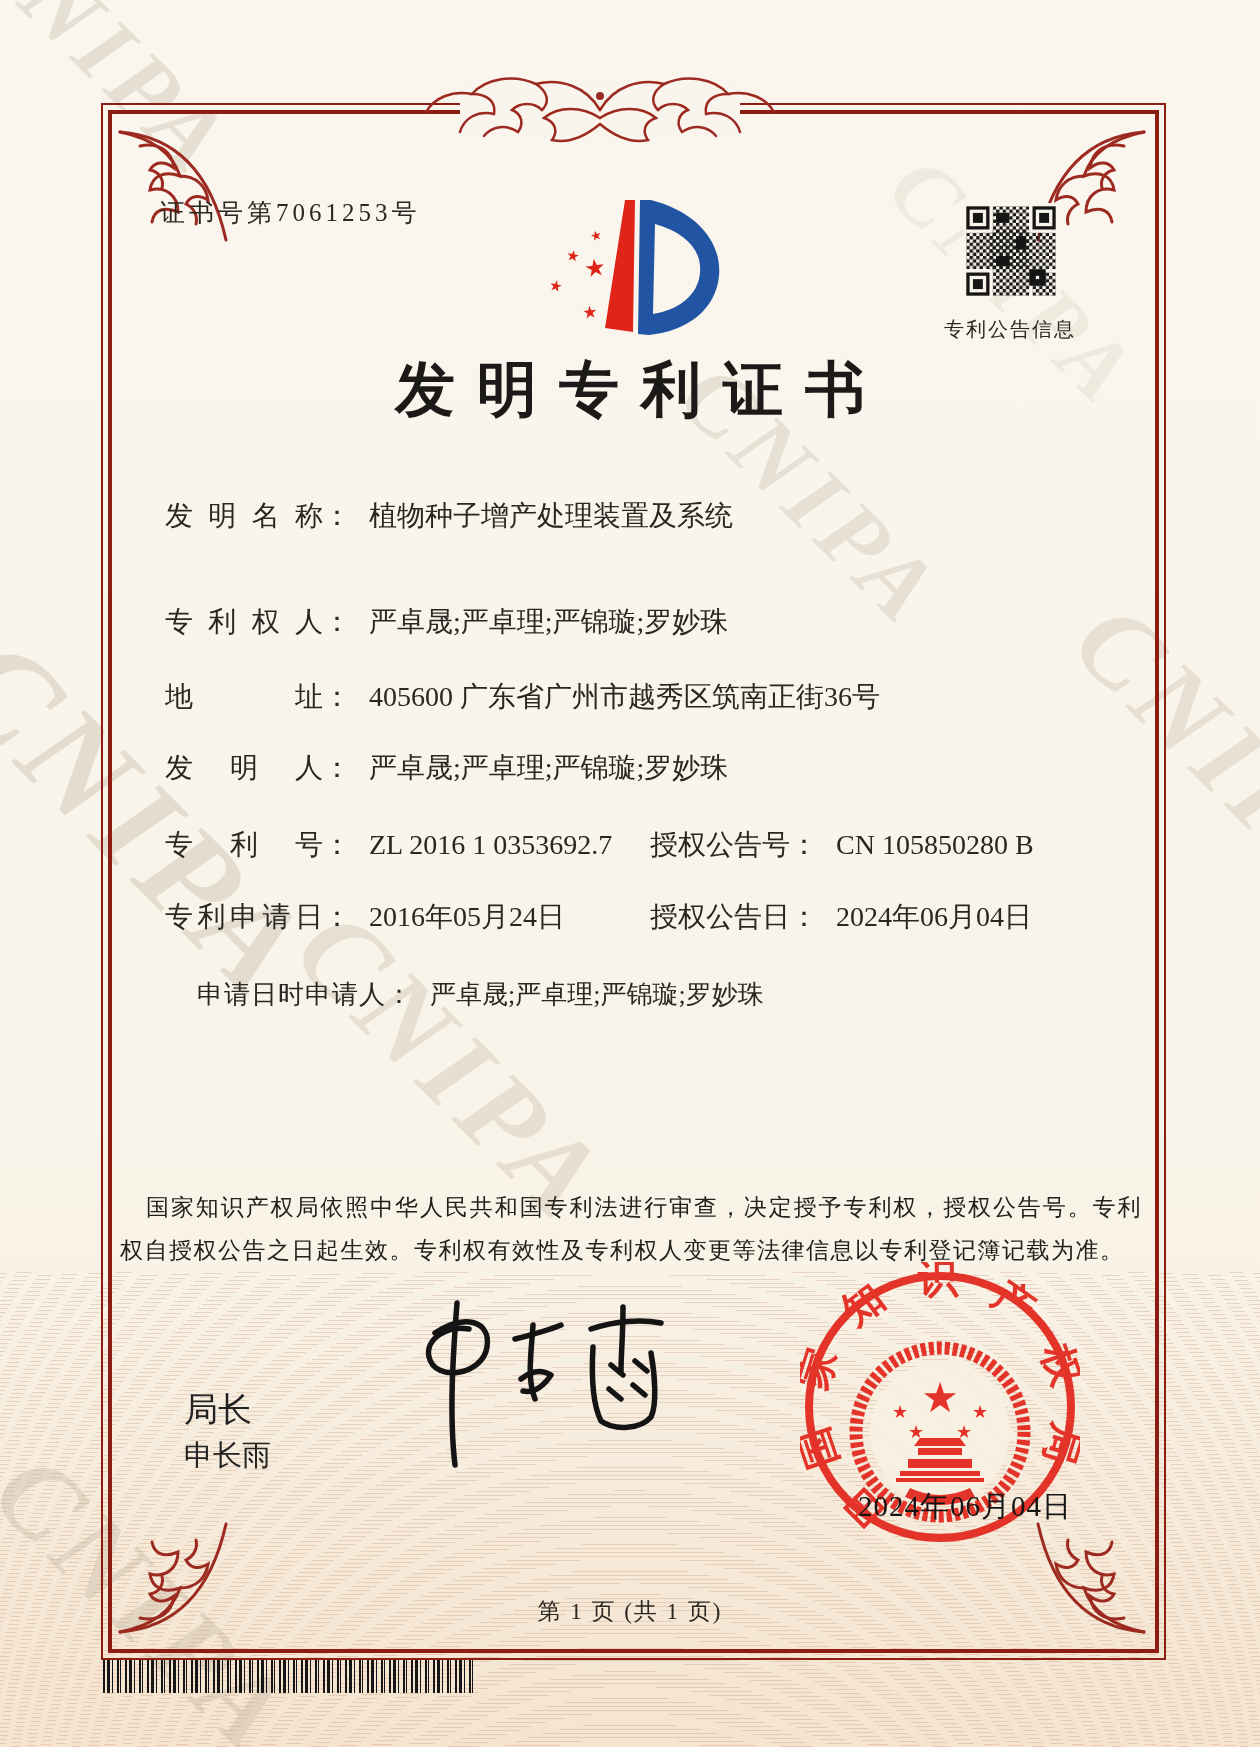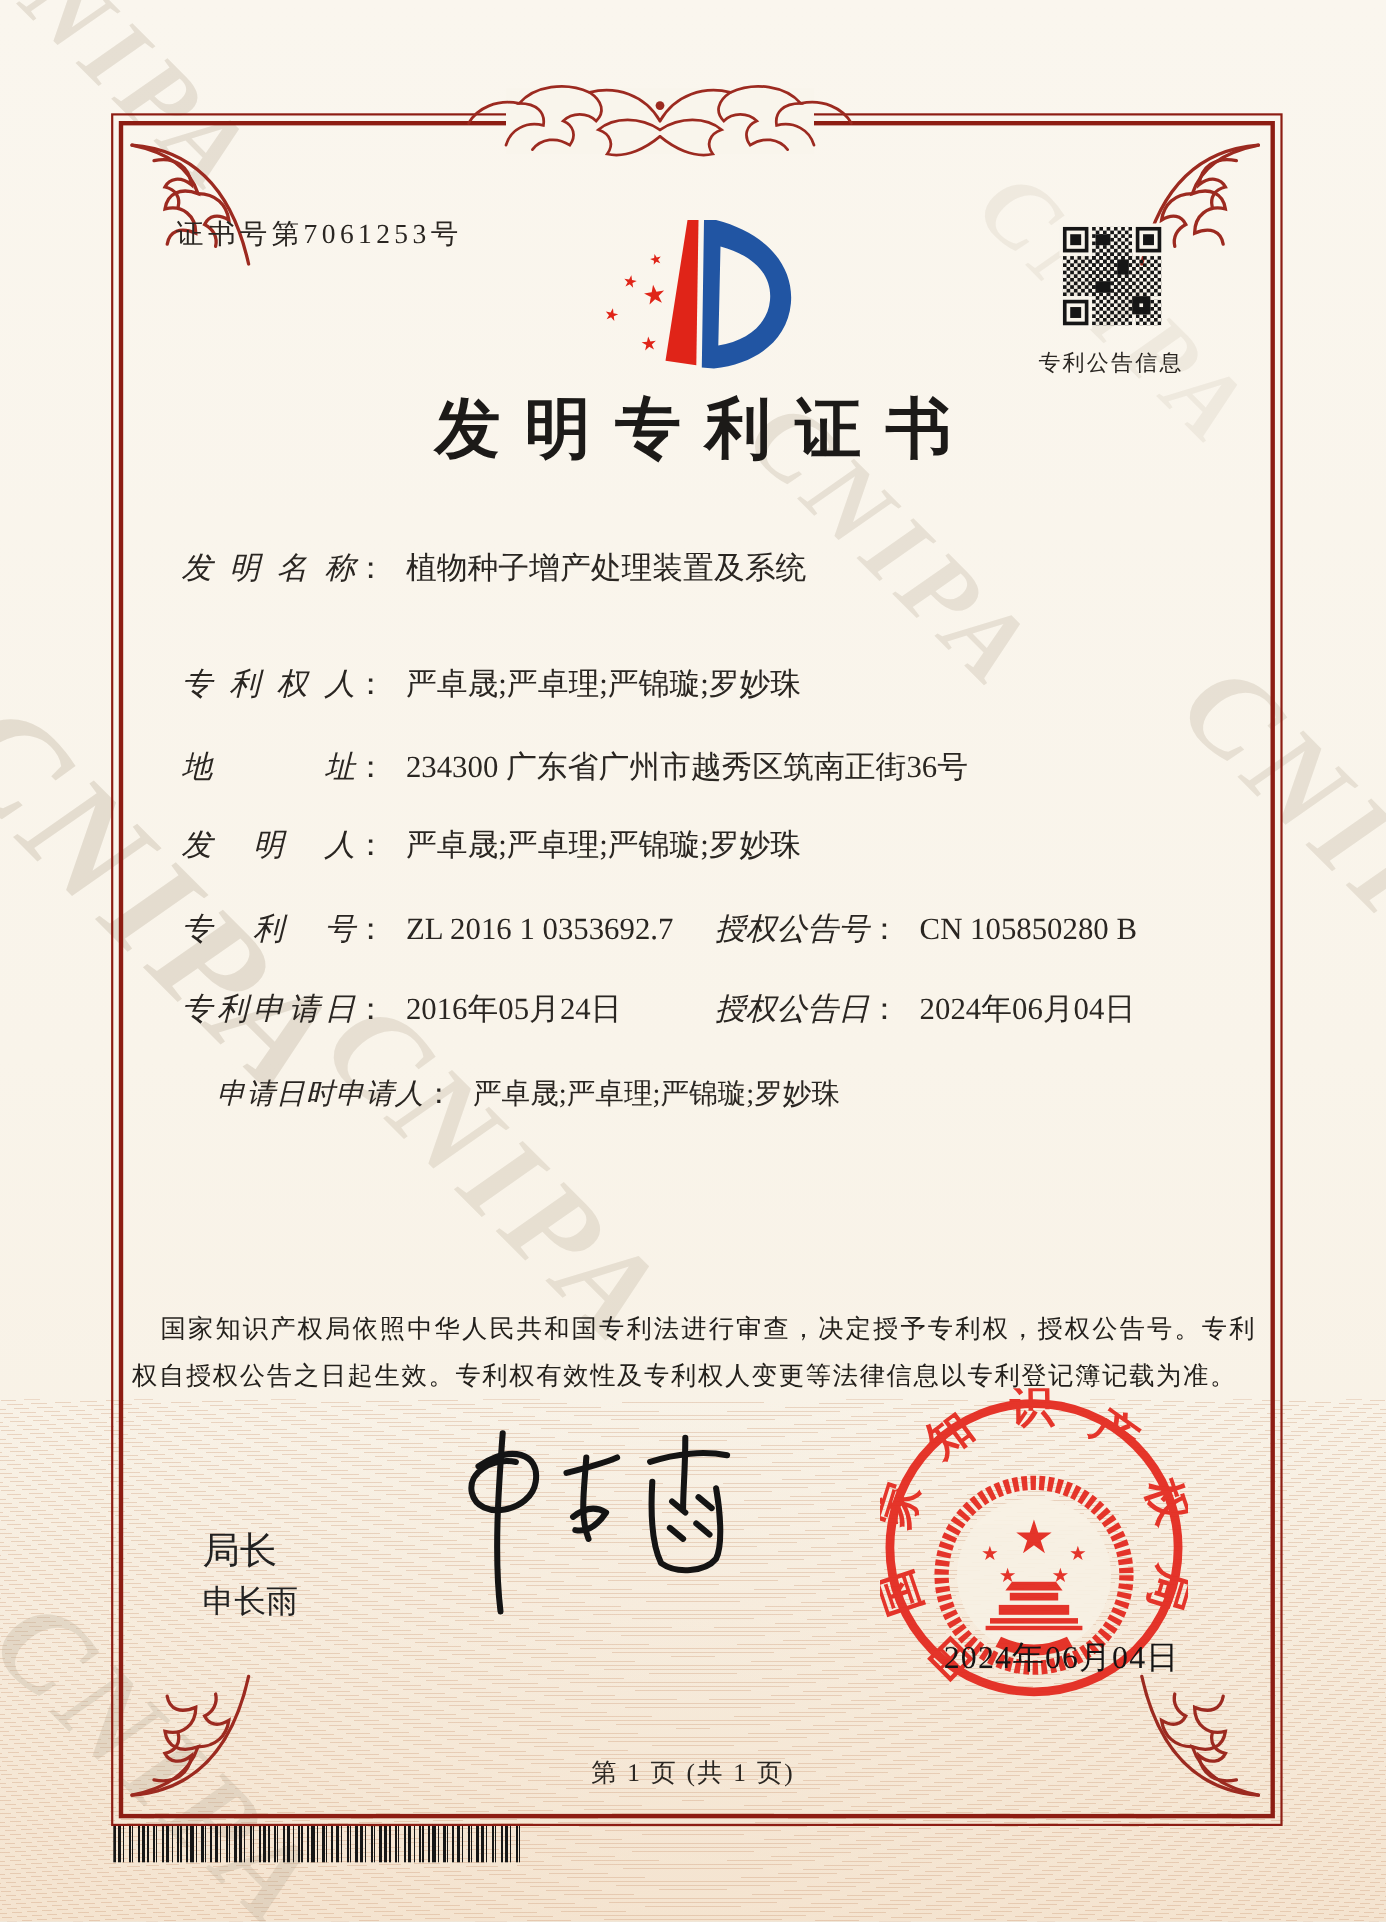--- a/index.html
+++ b/index.html
@@ -20,21 +20,21 @@
     pointer-events:none;
   }
   .frame-outer{position:absolute; z-index:2; left:101px; top:103px; width:1061px; height:1553px; border:2px solid #8d1d13;}
   .frame-inner{position:absolute; z-index:2; left:108px; top:110px; width:1043px; height:1535px; border:4px solid #8d1d13;}
   .corner{position:absolute; z-index:2; width:120px; height:120px;}
   .abs{position:absolute; z-index:3;}
   .cert-no{left:160px; top:196px; font-size:25px; letter-spacing:4px;}
   .page-title{left:0; right:0; top:350px; text-align:center; font-size:60px; font-weight:bold; letter-spacing:22px; text-indent:22px; color:#1c1a18;}
   .qr-label{left:930px; top:316px; width:160px; text-align:center; font-size:20px; letter-spacing:2px;}
   .row{position:absolute; z-index:3; left:165px; font-size:28px; white-space:nowrap;}
-  .row .lbl{display:inline-block; width:158px; text-align:justify; text-align-last:justify; text-justify:inter-character;font-style:italic;}
+  .row .lbl{display:inline-block; width:158px; text-align:justify; text-align-last:justify; text-justify:inter-character;}
   .row .val{margin-left:18px;}
   .row.rcol{left:650px;}
   .row.rcol .lbl{width:140px;}
   .row.small{font-size:26px;}
   .row.small .lbl{width:auto; text-align:left; text-align-last:auto; letter-spacing:1px;margin-left:32px;}
   .legal{
     left:120px; top:1186px; width:1022px; font-size:23px; letter-spacing:1.5px;
     line-height:43px; text-align:justify; text-indent:26px; color:#23201c;
   }
   .sig-title{left:184px; top:1387px; font-size:34px; font-family:"Liberation Sans","DejaVu Sans",sans-serif; color:#222;}
@@ -158,21 +158,21 @@
 
   <div class="abs page-title">发明专利证书</div>
 
   <div class="row" style="top:497px">
     <span class="lbl">发明名称</span><span class="colon">：</span><span class="val">植物种子增产处理装置及系统</span>
   </div>
   <div class="row" style="top:603px">
     <span class="lbl">专利权人</span><span class="colon">：</span><span class="val">严卓晟;严卓理;严锦璇;罗妙珠</span>
   </div>
   <div class="row" style="top:678px">
-    <span class="lbl">地址</span><span class="colon">：</span><span class="val">234300 广东省广州市越秀区筑南正街36号</span>
+    <span class="lbl">地址</span><span class="colon">：</span><span class="val">405600 广东省广州市越秀区筑南正街36号</span>
   </div>
   <div class="row" style="top:749px">
     <span class="lbl">发明人</span><span class="colon">：</span><span class="val">严卓晟;严卓理;严锦璇;罗妙珠</span>
   </div>
   <div class="row" style="top:826px">
     <span class="lbl">专利号</span><span class="colon">：</span><span class="val">ZL 2016 1 0353692.7</span>
   </div>
   <div class="row rcol" style="top:826px">
     <span class="lbl">授权公告号</span><span class="colon">：</span><span class="val">CN 105850280 B</span>
   </div>

